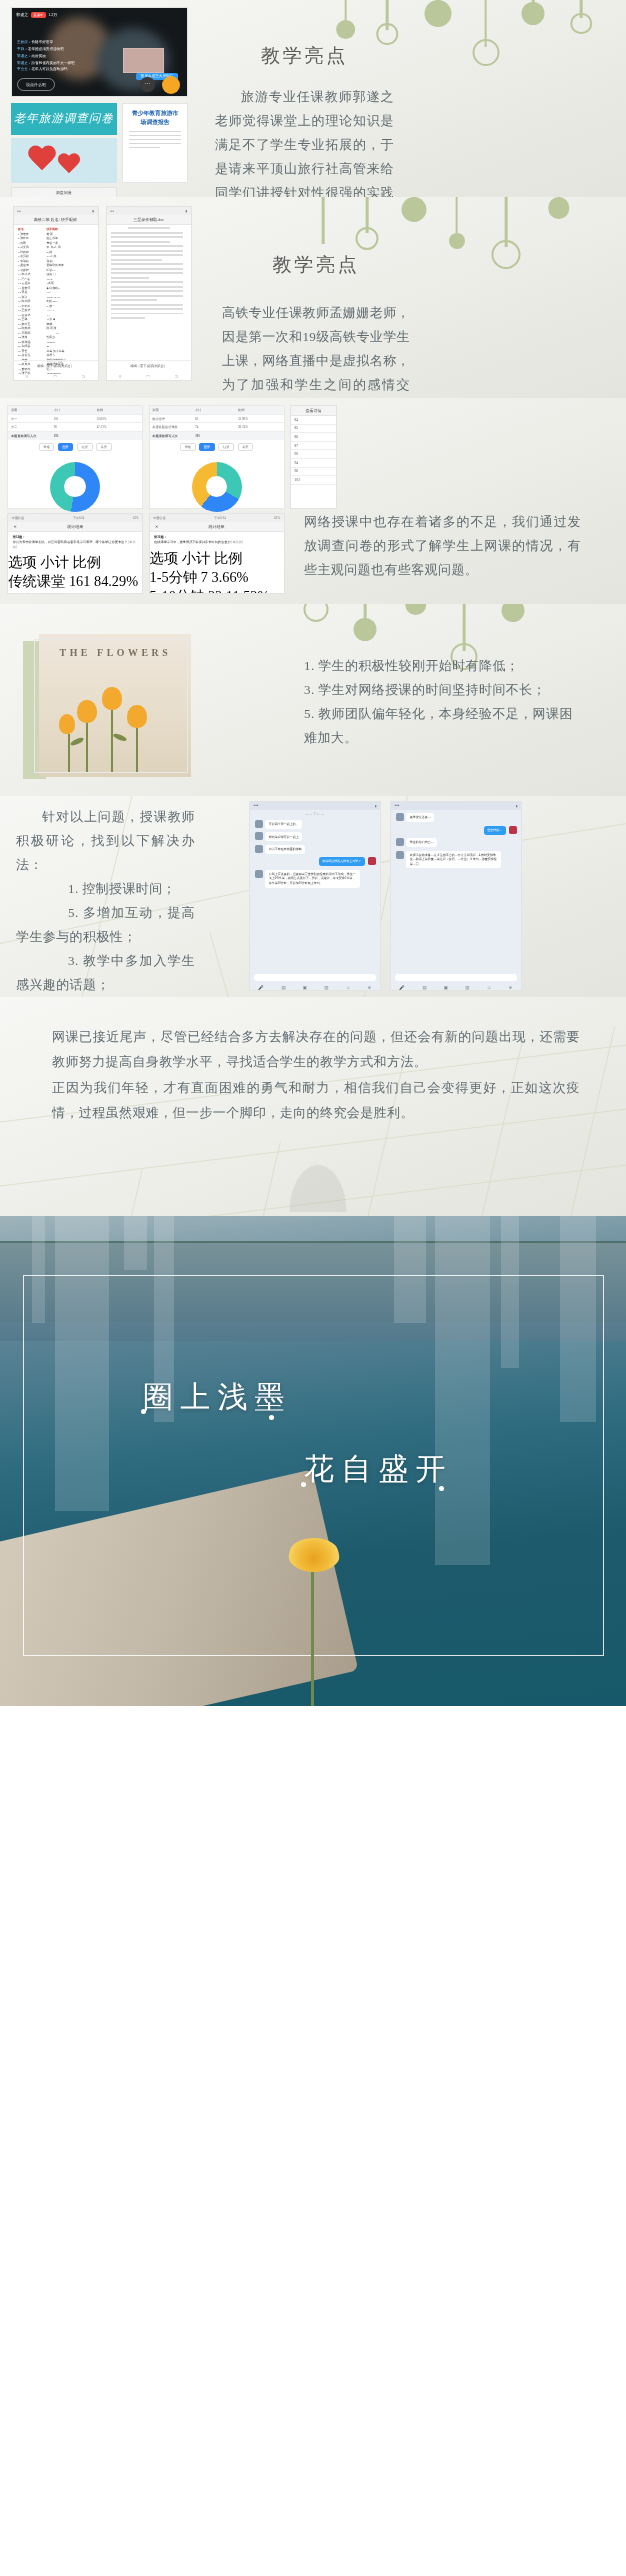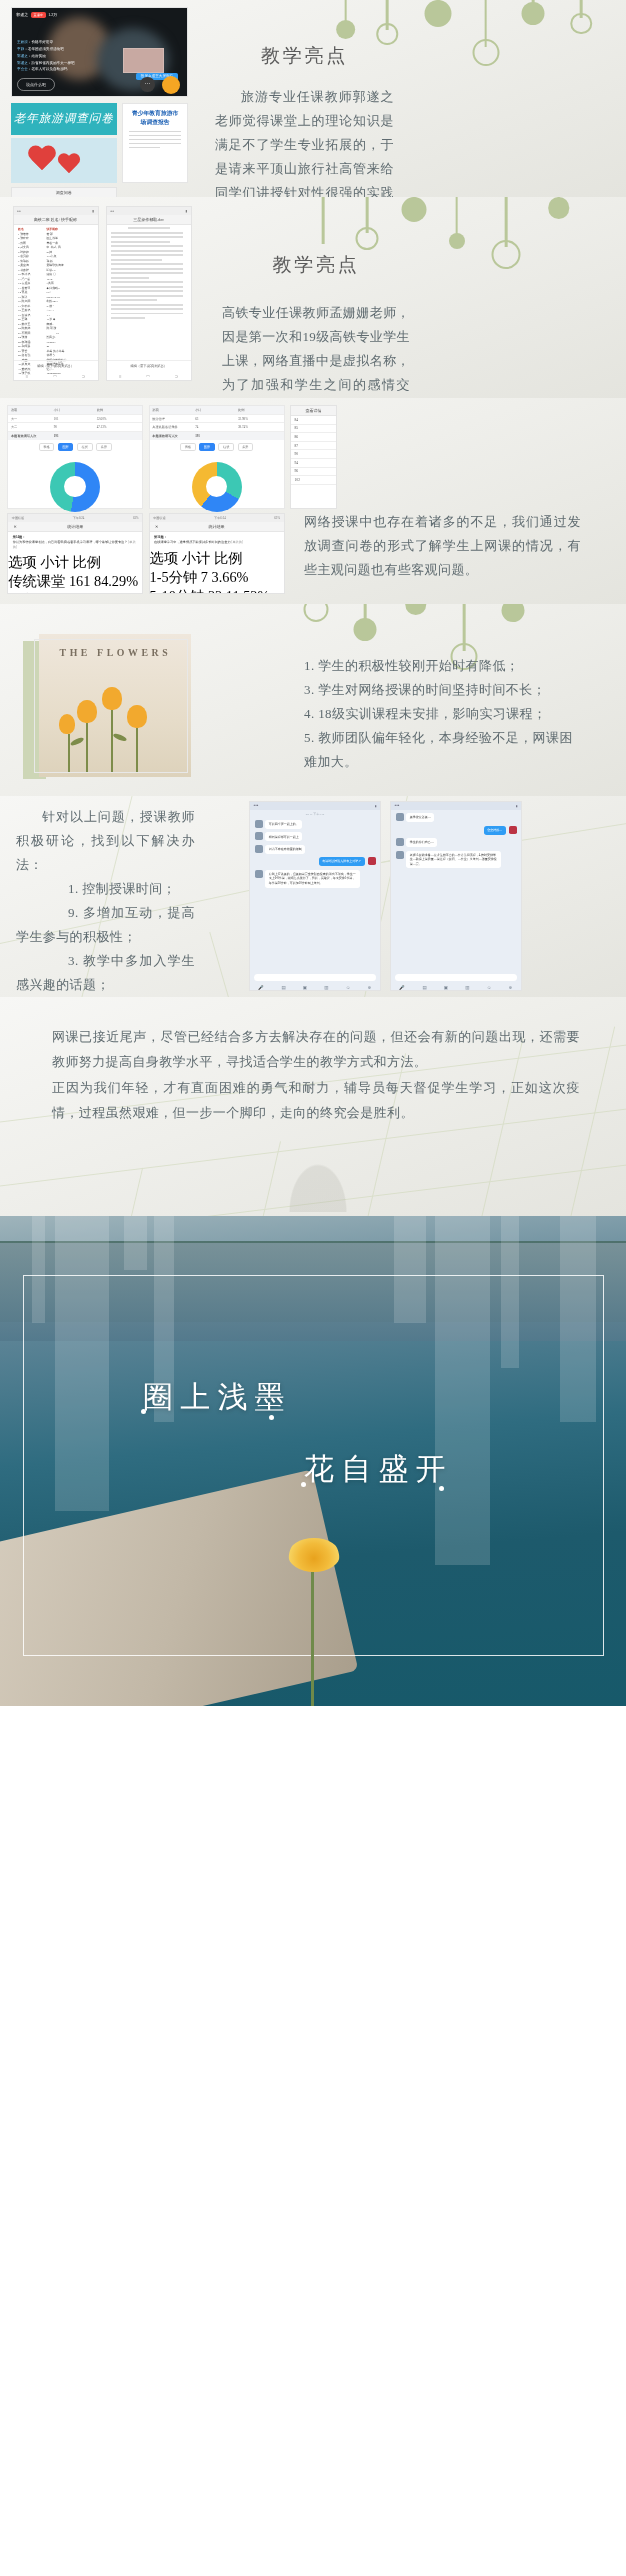--- a/index.html
+++ b/index.html
@@ -663,40 +663,39 @@
             <div class="stem2" style="height:38px;"></div>
         </div>
       </div>
       <div style="position:absolute;left:0;top:5.4px;width:154px;height:134px;border:1.8px solid #e8e8e8;"></div>
     </div>
 
     <div style="position:absolute;left:304px;top:32px;width:269px;">
       <div class="para-list" style="margin-top:18px;">
         <div>1. 学生的积极性较刚开始时有降低；</div>
         <div>3. 学生对网络授课的时间坚持时间不长；</div>
-        <div>4. 18级实训课程未安排，影响实习课程；</div>
         <div>5. 教师团队偏年轻化，本身经验不足，网课困难加大。</div>
       </div>
     </div>
   </div>
 
   <div class="sec" style="height:201px;">
     <div class="grid-decor">
       <i style="left:-36px;top:107px;width:448px;height:0.9px;transform:rotate(-12deg);"></i>
       <i style="left:107px;top:-18px;width:0.9px;height:233px;transform:rotate(14deg);"></i>
       <i style="left:269px;top:54px;width:376px;height:0.9px;transform:rotate(-9deg);"></i>
       <i style="left:385px;top:-9px;width:0.9px;height:224px;transform:rotate(12deg);"></i>
       <i style="left:224px;top:134px;width:0.9px;height:107px;transform:rotate(-16deg);"></i>
     </div>
 
     <div style="position:absolute;left:16px;top:9px;width:179px;">
       <div class="para indent">针对以上问题，授课教师积极研论，找到以下解决办法：</div>
       <div class="para-list" style="text-align:justify;">
         <div style="text-indent:4em;">1. 控制授课时间；</div>
-        <div style="text-indent:4em;">9. 多增加互动，提高学生参与的积极性；</div>
+        <div style="text-indent:4em;">5. 多增加互动，提高学生参与的积极性；</div>
         <div style="text-indent:4em;">3. 教学中多加入学生感兴趣的话题；</div>
         <div style="text-indent:4em;">4. 要求 辅导员每天督促学生学习。</div>
       </div>
     </div>
 
     <div style="position:absolute;left:249px;top:5.4px;display:flex;gap:9px;">
       <div class="chat shot" style="width:132px;height:190px;">
         <div class="bar">
             <span>●●●</span>
             <span>▮</span>
@@ -775,21 +774,21 @@
       <i style="left:385px;top:54px;width:0.9px;height:179px;transform:rotate(13deg);"></i>
       <i style="left:501px;top:36px;width:0.9px;height:197px;transform:rotate(13deg);"></i>
       <i style="left:591px;top:27px;width:0.9px;height:206px;transform:rotate(13deg);"></i>
       <i style="left:269px;top:143px;width:0.9px;height:98px;transform:rotate(13deg);"></i>
       <i style="left:134px;top:170px;width:0.9px;height:72px;transform:rotate(13deg);"></i>
     </div>
     <div style="position:absolute;left:269px;top:134px;width:98px;height:81px;opacity:.22;background:radial-gradient(ellipse at 50% 100%, #a7a79d 0 40%, transparent 42%);border-radius:50% 50% 0 0;"></div>
 
     <div style="position:absolute;left:52px;top:27px;width:528px;">
       <div class="para" style="line-height:1.95;">网课已接近尾声，尽管已经结合多方去解决存在的问题，但还会有新的问题出现，还需要教师努力提高自身教学水平，寻找适合学生的教学方式和方法。</div>
-      <div class="para" style="line-height:1.95;">正因为我们年轻，才有直面困难的勇气和耐力，辅导员每天督促学生学习，正如这次疫情，过程虽然艰难，但一步一个脚印，走向的终究会是胜利。</div>
+      <div class="para" style="line-height:1.95;">正因为我们年轻，才有直面困难的勇气和耐力，相信我们自己会变得更好，正如这次疫情，过程虽然艰难，但一步一个脚印，走向的终究会是胜利。</div>
     </div>
   </div>
 
   <div class="hero">
     <div class="hills"></div>
     <div class="far"></div>
     <div class="shore"></div>
     <span class="bar-v" style="left:32px;top:0;width:12.5px;height:107px;"></span>
     <span class="bar-v" style="left:55px;top:0;width:54px;height:295px;"></span>
     <span class="bar-v" style="left:124px;top:0;width:23px;height:54px;"></span>

